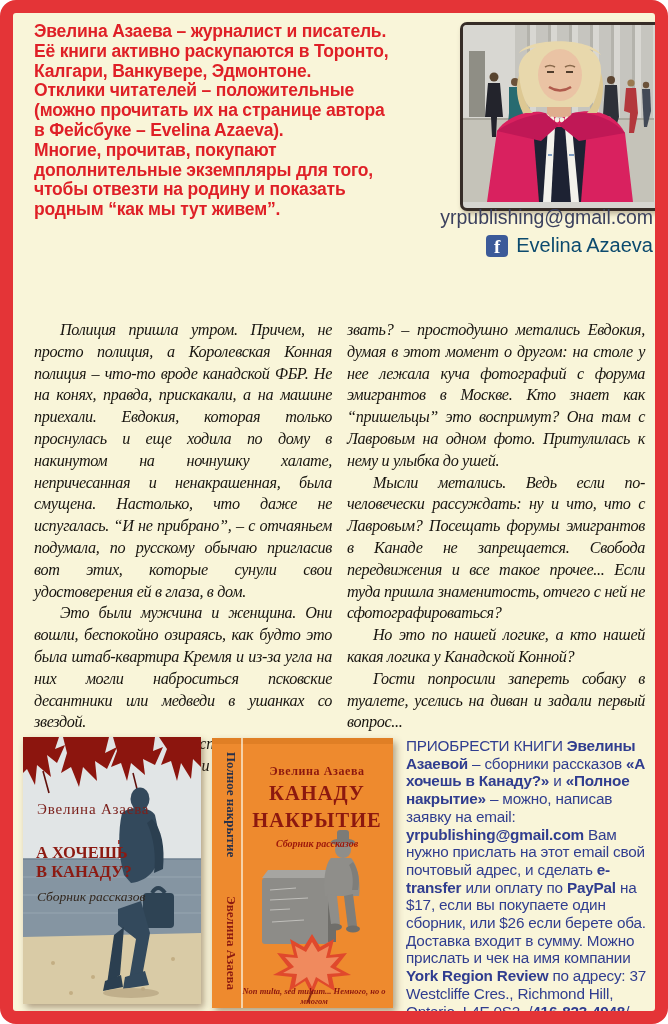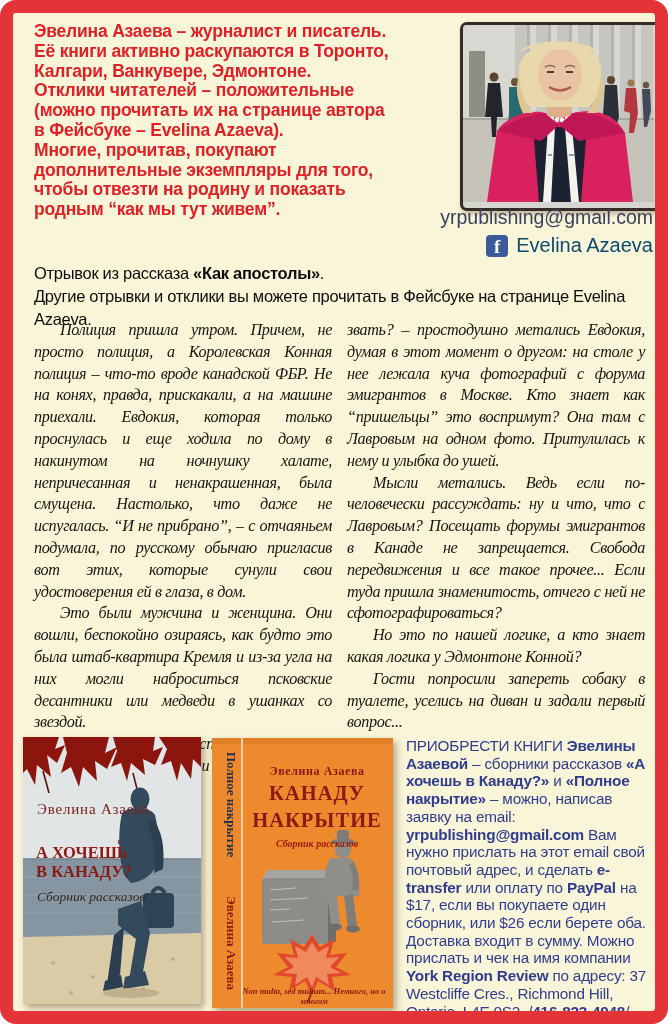--- a/index.html
+++ b/index.html
@@ -228,35 +228,31 @@
       </g>
     </svg>
   </div>
 
   <div class="email-line">yrpublishing@gmail.com</div>
   <div class="fb-line">
     <div class="fb-icon">f</div>
     <div class="fb-name">Evelina Azaeva</div>
   </div>
 
-  <div class="intro">
-    <div><span>Отрывок из рассказа </span><span class="rb">«Как апостолы»</span><span>.</span></div>
-    <div>Другие отрывки и отклики вы можете прочитать в Фейсбуке на странице Evelina Azaeva.</div>
-  </div>
 
   <div class="col col-left">
     <p>Полиция пришла утром. Причем, не просто полиция, а Королевская Конная полиция – что-то вроде канадской ФБР. Не на конях, правда, прискакали, а на машине приехали. Евдокия, которая только проснулась и еще ходила по дому в накинутом на ночнушку халате, непричесанная и ненакрашенная, была смущена. Настолько, что даже не испугалась. “И не прибрано”, – с отчаяньем подумала, по русскому обычаю пригласив вот этих, которые сунули свои удостоверения ей в глаза, в дом.</p>
     <p>Это были мужчина и женщина. Они вошли, беспокойно озираясь, как будто это была штаб-квартира Кремля и из-за угла на них могли наброситься псковские десантники или медведи в ушанках со звездой.</p>
     <p>– Кто еще в доме? – спросила женщина.</p>
     <p>– Трое детей, собака и кошка. Их по-</p>
   </div>
   <div class="col col-right">
     <p class="no-indent">звать? – простодушно метались Евдокия, думая в этот момент о другом: на столе у нее лежала куча фотографий с форума эмигрантов в Москве. Кто знает как “пришельцы” это воспримут? Она там с Лавровым на одном фото. Притулилась к нему и улыбка до ушей.</p>
     <p>Мысли метались. Ведь если по-человечески рассуждать: ну и что, что с Лавровым? Посещать форумы эмигрантов в Канаде не запрещается. Свобода передвижения и все такое прочее... Если туда пришла знаменитость, отчего с ней не сфотографироваться?</p>
-    <p>Но это по нашей логике, а кто знает какая логика у Эдмонтоне Конной?</p>
+    <p>Но это по нашей логике, а кто нашей какая логика у Канадской Конной?</p>
     <p>Гости попросили запереть собаку в туалете, уселись на диван и задали первый вопрос...</p>
   </div>
 
   <div class="book book1">
     <svg width="178" height="267" viewBox="0 0 178 267">
       <rect x="0" y="0" width="178" height="130" fill="#e1e5e6"></rect>
       <rect x="0" y="122" width="178" height="78" fill="#8595a2"></rect>
       <line x1="0" y1="122" x2="178" y2="122" stroke="#6f8090" stroke-width="1.5"></line>
       <g stroke="#97a6b1" stroke-width="1">
         <line x1="0" y1="140" x2="178" y2="140"></line>

